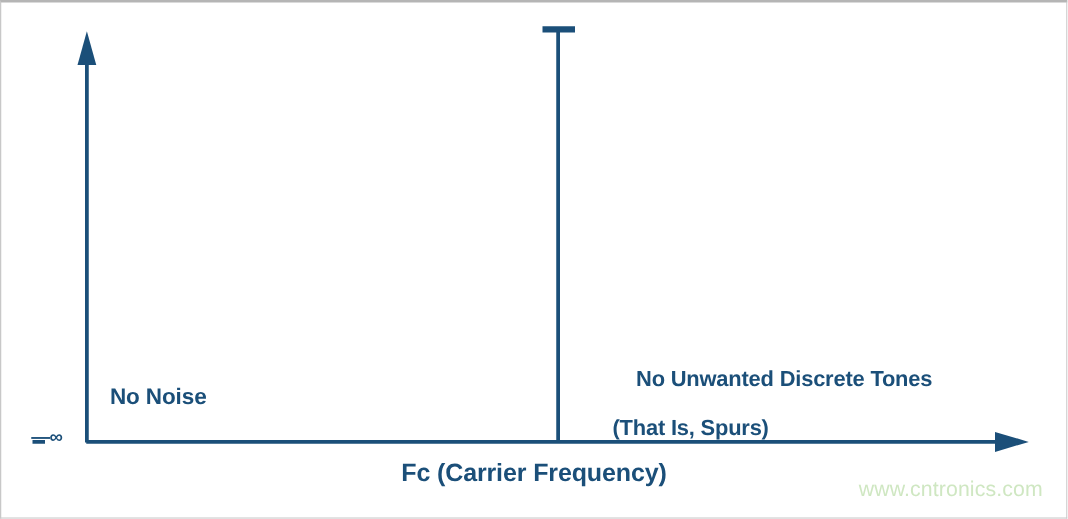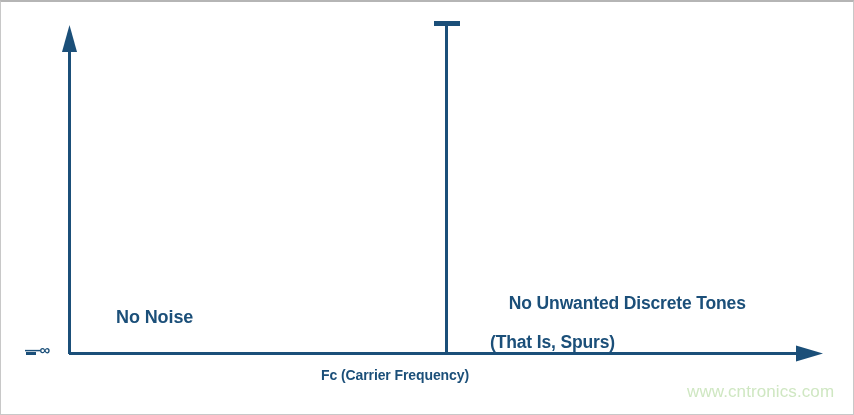--- a/index.html
+++ b/index.html
@@ -34,33 +34,32 @@
     color: #1b4f79;
     font-weight: bold;
     white-space: pre;
     line-height: 1.12;
   }
   #label-no-noise {
     left: 87px;
     top: 305px;
     font-size: 18px;
     letter-spacing: -0.1px;
-    margin-left: 28px;
   }
   #label-no-spurs {
     left: 489px;
     top: 272px;
     font-size: 17.5px;
     letter-spacing: -0.15px;
   }
   #label-no-spurs .line2 { display: block; }
   #label-fc {
     left: 320px;
     top: 366px;
-    font-size: 14px;
+    font-size: 20px;
     letter-spacing: -0.1px;
   }
   #label-neg-inf {
     left: 24px;
     top: 340px;
     font-size: 15px;
     font-weight: bold;
     letter-spacing: -0.5px;
   }
   

